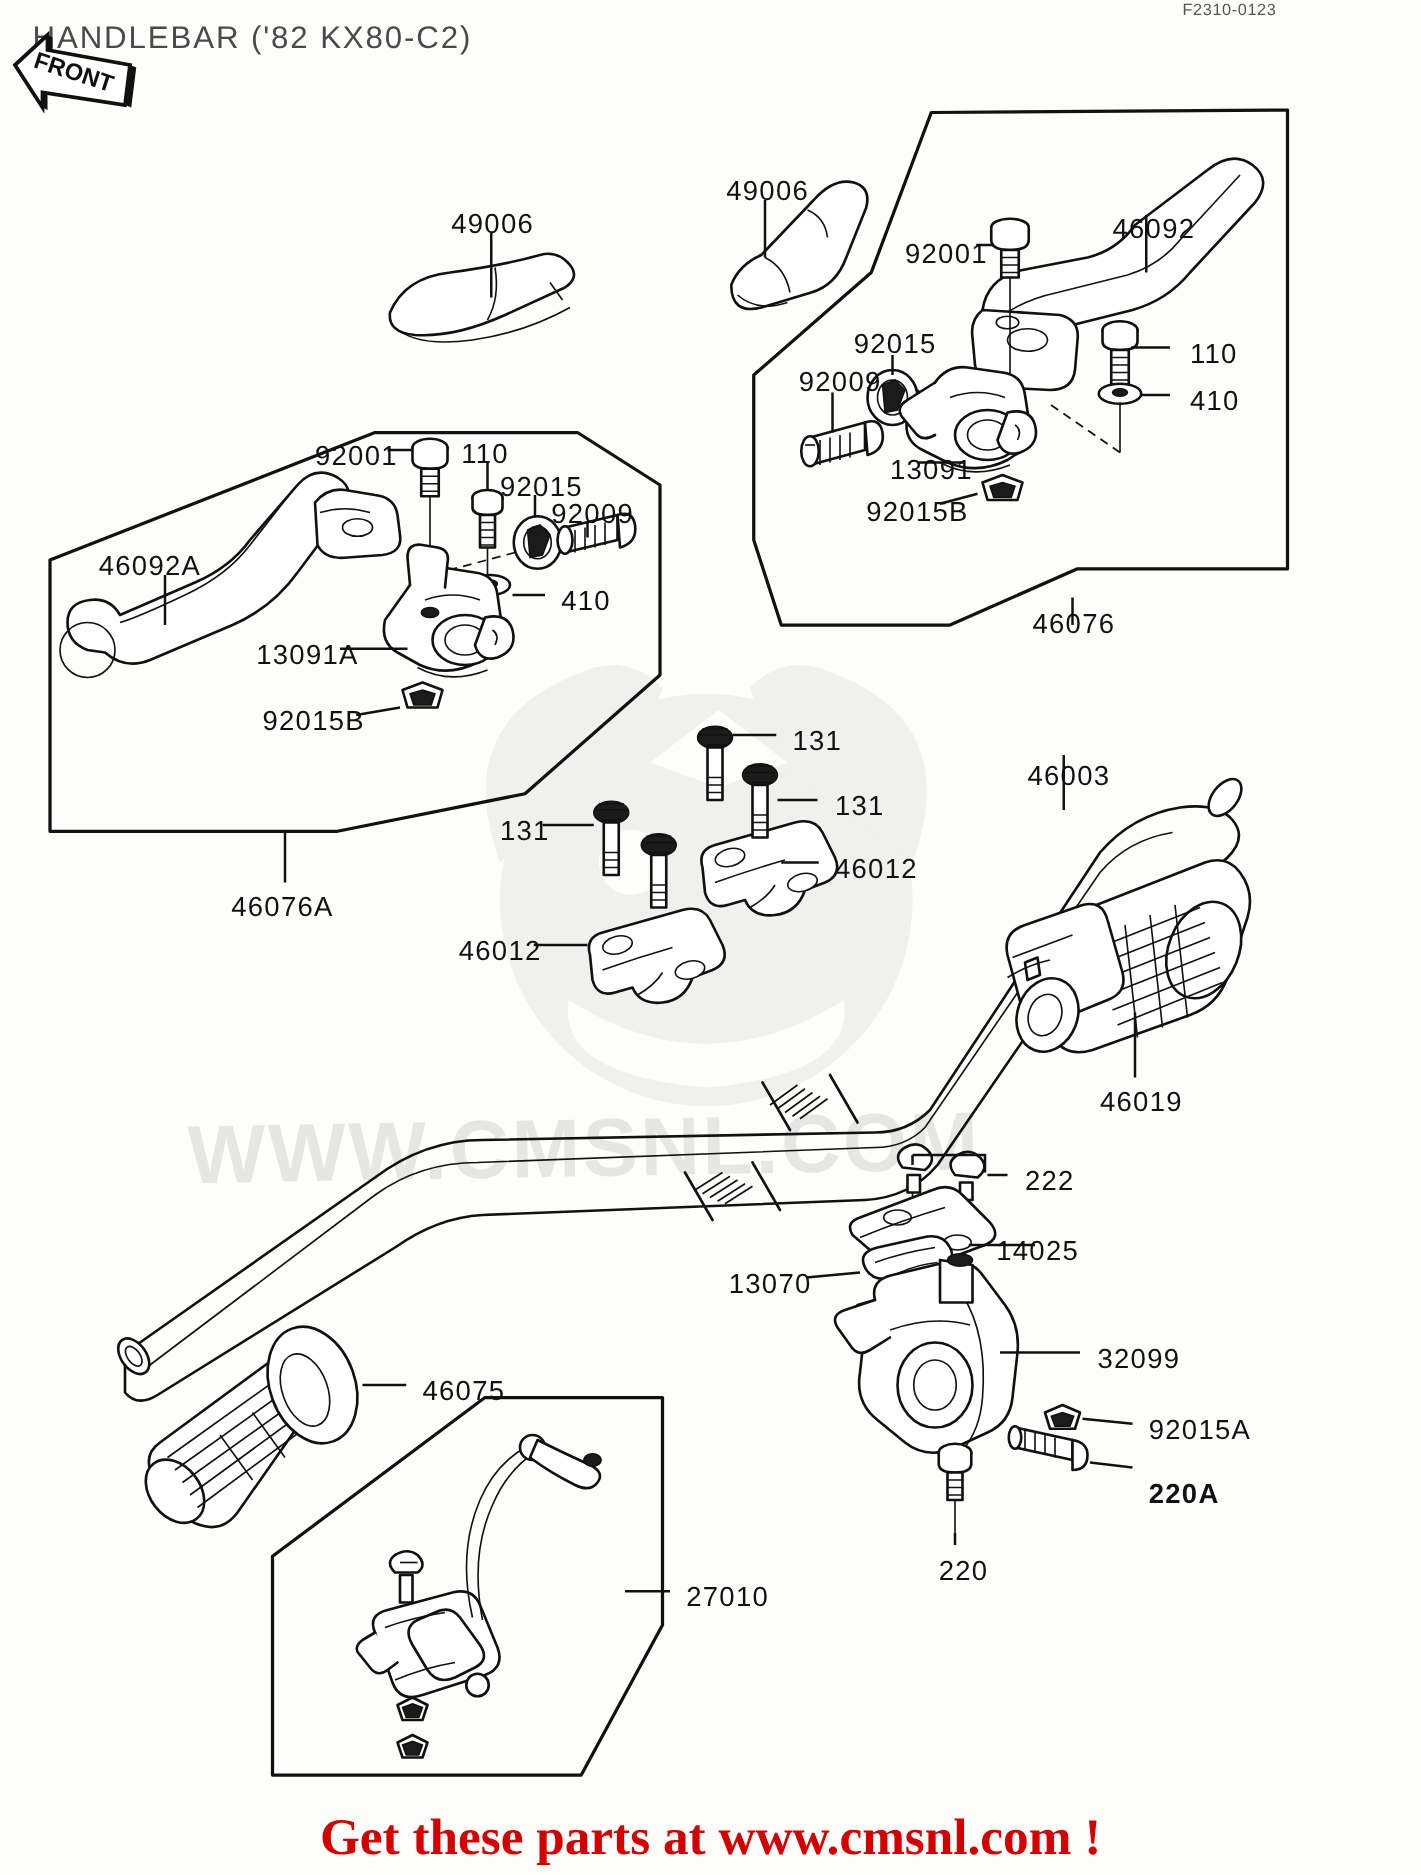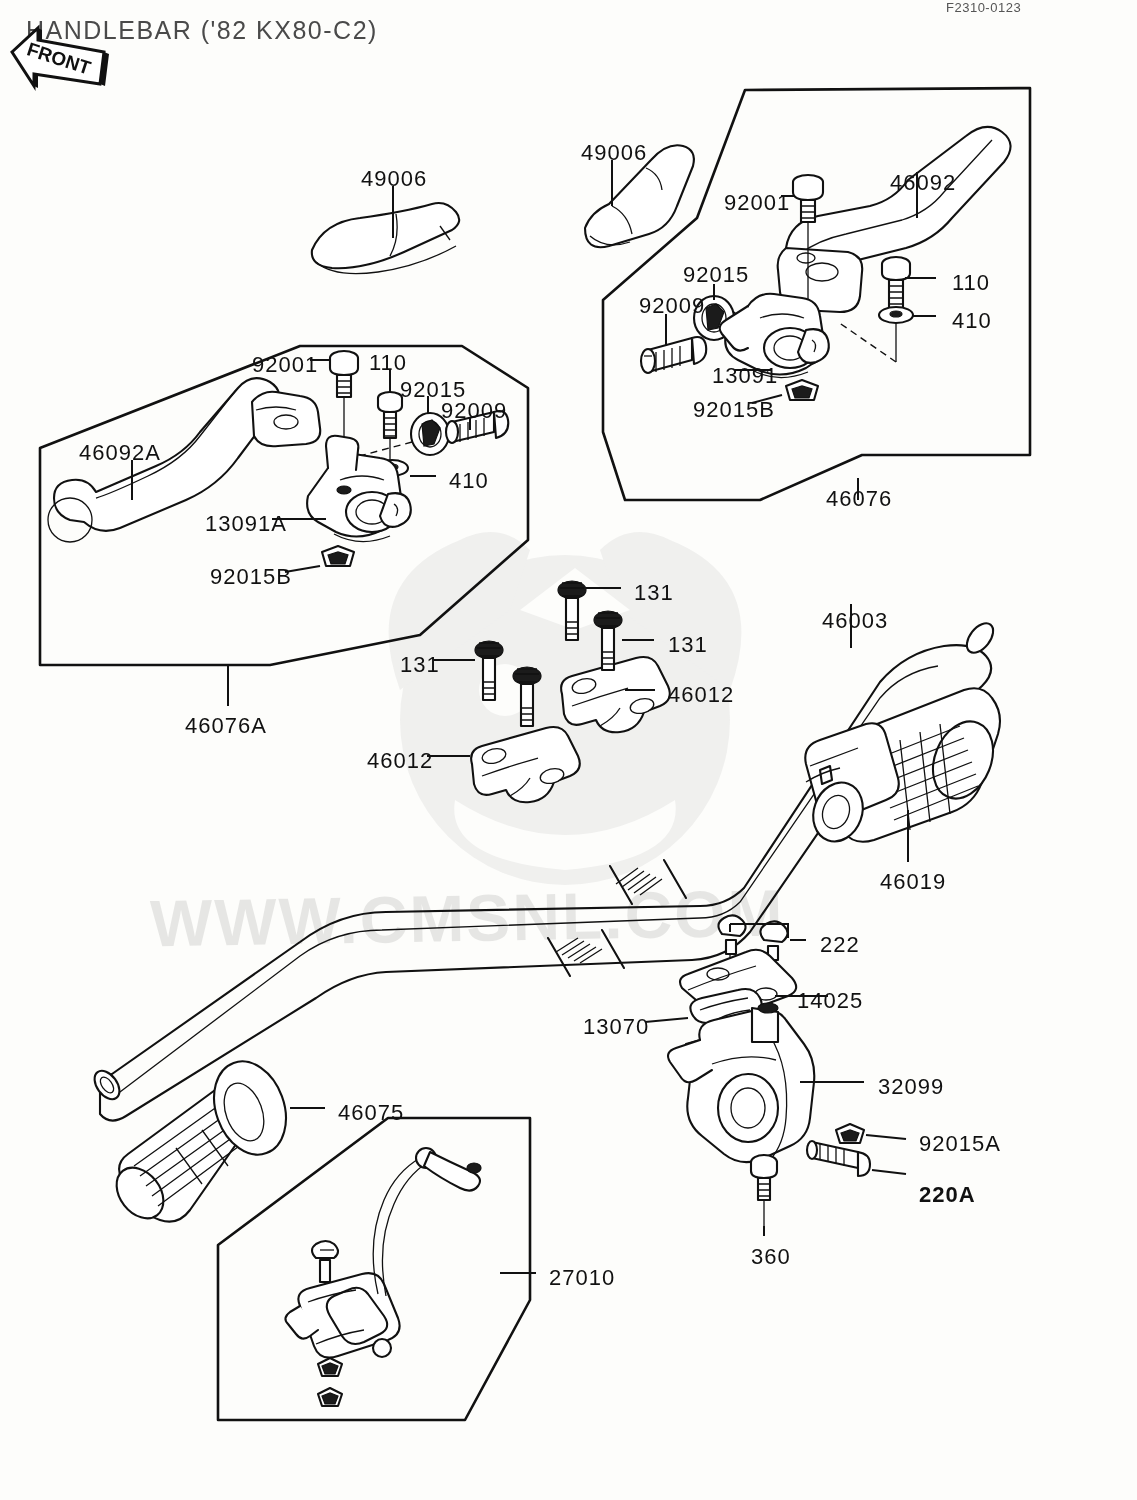--- a/index.html
+++ b/index.html
@@ -503,18 +503,19 @@
   <div class="lbl" style="left:367px;top:748px;">46012</div>
   <div class="lbl" style="left:822px;top:584px;margin-top:24px;">46003</div>
   <div class="lbl" style="left:880px;top:869px;">46019</div>
 
   <div class="lbl" style="left:820px;top:932px;">222</div>
   <div class="lbl" style="left:797px;top:988px;">14025</div>
   <div class="lbl" style="left:583px;top:1014px;">13070</div>
   <div class="lbl" style="left:878px;top:1074px;">32099</div>
   <div class="lbl" style="left:919px;top:1131px;">92015A</div>
   <div class="lbl" style="left:919px;top:1182px;font-weight:bold;">220A</div>
-  <div class="lbl" style="left:751px;top:1244px;">360</div>
+  <div class="lbl" style="left:751px;top:1244px;">220</div>
   <div class="lbl" style="left:338px;top:1100px;">46075</div>
   <div class="lbl" style="left:549px;top:1265px;">27010</div>
 
+  <div id="footer-cta">Get these parts at www.cmsnl.com !</div>
 
 </div>
 
 </body></html>

